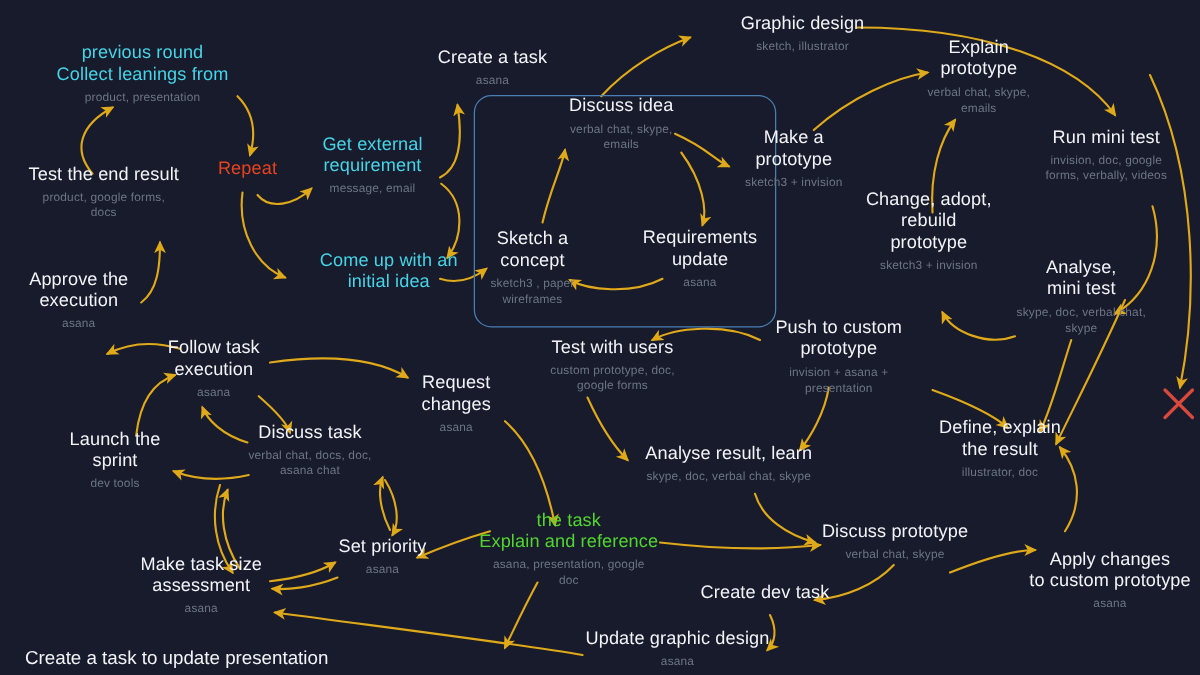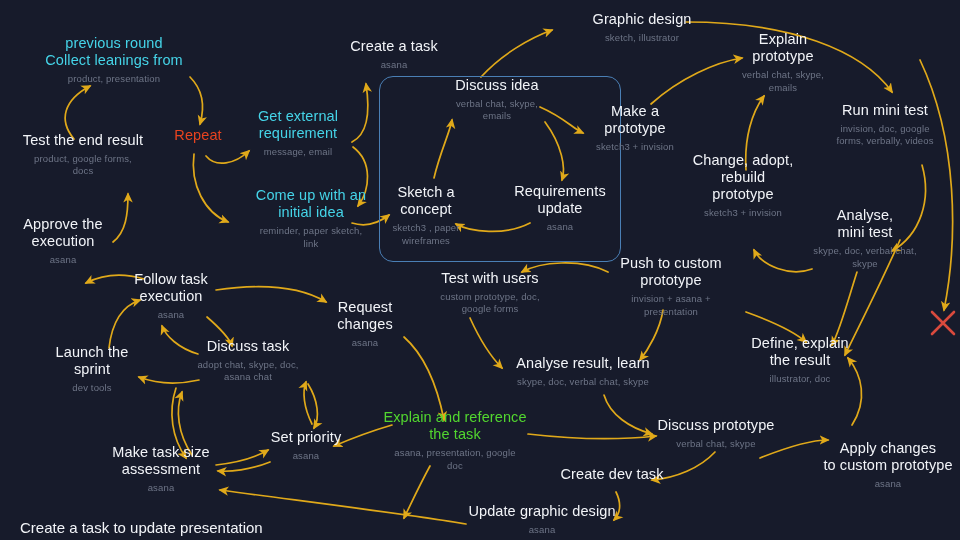--- a/index.html
+++ b/index.html
@@ -170,24 +170,20 @@
         </div>
         <div class="sub">
           <span class="ln">message, email</span>
         </div>
       </div>
       <div class="node" style="left: 279px; top: 218px; margin-left: 32px;">
         <div class="title cyan">
           <span class="ln">Come up with an</span>
           <span class="ln">initial idea</span>
         </div>
-        <div class="sub">
-          <span class="ln">reminder, paper sketch,</span>
-          <span class="ln">link</span>
-        </div>
       </div>
       <div class="node" style="left: 365px; top: 55px; margin-left: 29px;">
         <div class="title">
           <span class="ln">Create a task</span>
         </div>
         <div class="sub">
           <span class="ln">asana</span>
         </div>
       </div>
       <div class="node" style="left: 497px; top: 100px;">
@@ -290,21 +286,21 @@
         </div>
         <div class="sub">
           <span class="ln">dev tools</span>
         </div>
       </div>
       <div class="node" style="left: 248px; top: 361px;">
         <div class="title">
           <span class="ln">Discuss task</span>
         </div>
         <div class="sub">
-          <span class="ln">adopt chat, skype, doc,</span>
+          <span class="ln">verbal chat, docs, doc,</span>
           <span class="ln">asana chat</span>
         </div>
       </div>
       <div class="node" style="left: 365px; top: 324px;">
         <div class="title">
           <span class="ln">Request</span>
           <span class="ln">changes</span>
         </div>
         <div class="sub">
           <span class="ln">asana</span>
@@ -358,22 +354,22 @@
       <div class="node" style="left: 306px; top: 446px;">
         <div class="title">
           <span class="ln">Set priority</span>
         </div>
         <div class="sub">
           <span class="ln">asana</span>
         </div>
       </div>
       <div class="node" style="left: 455px; top: 440px;">
         <div class="title green">
+          <span class="ln">the task</span>
           <span class="ln">Explain and reference</span>
-          <span class="ln">the task</span>
         </div>
         <div class="sub">
           <span class="ln">asana, presentation, google</span>
           <span class="ln">doc</span>
         </div>
       </div>
       <div class="node" style="left: 716px; top: 434px;">
         <div class="title">
           <span class="ln">Discuss prototype</span>
         </div>

